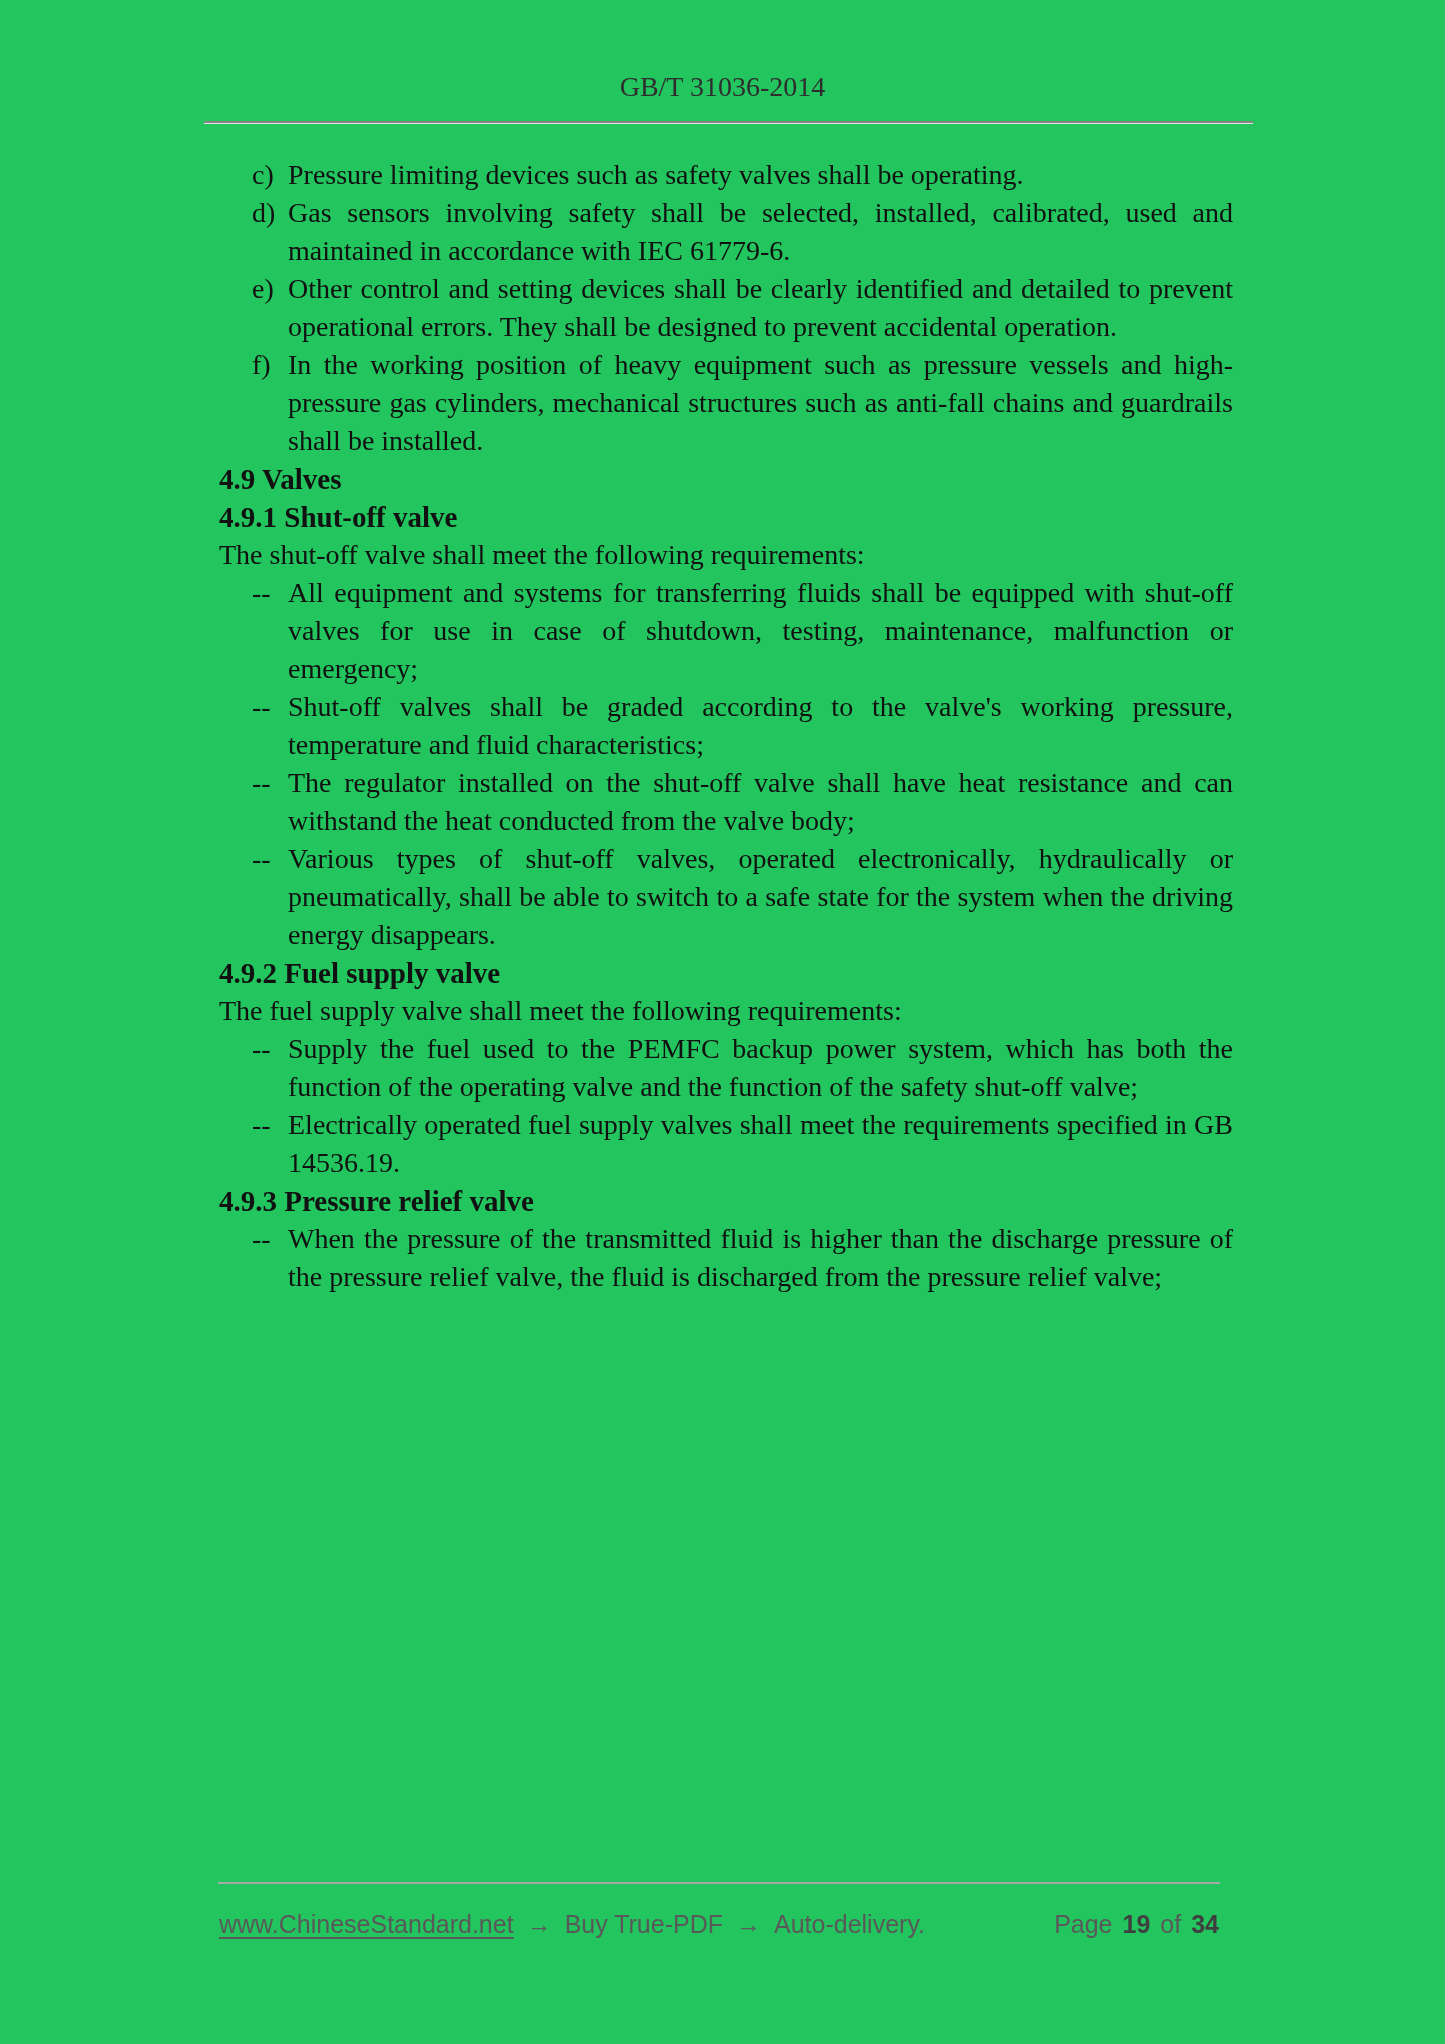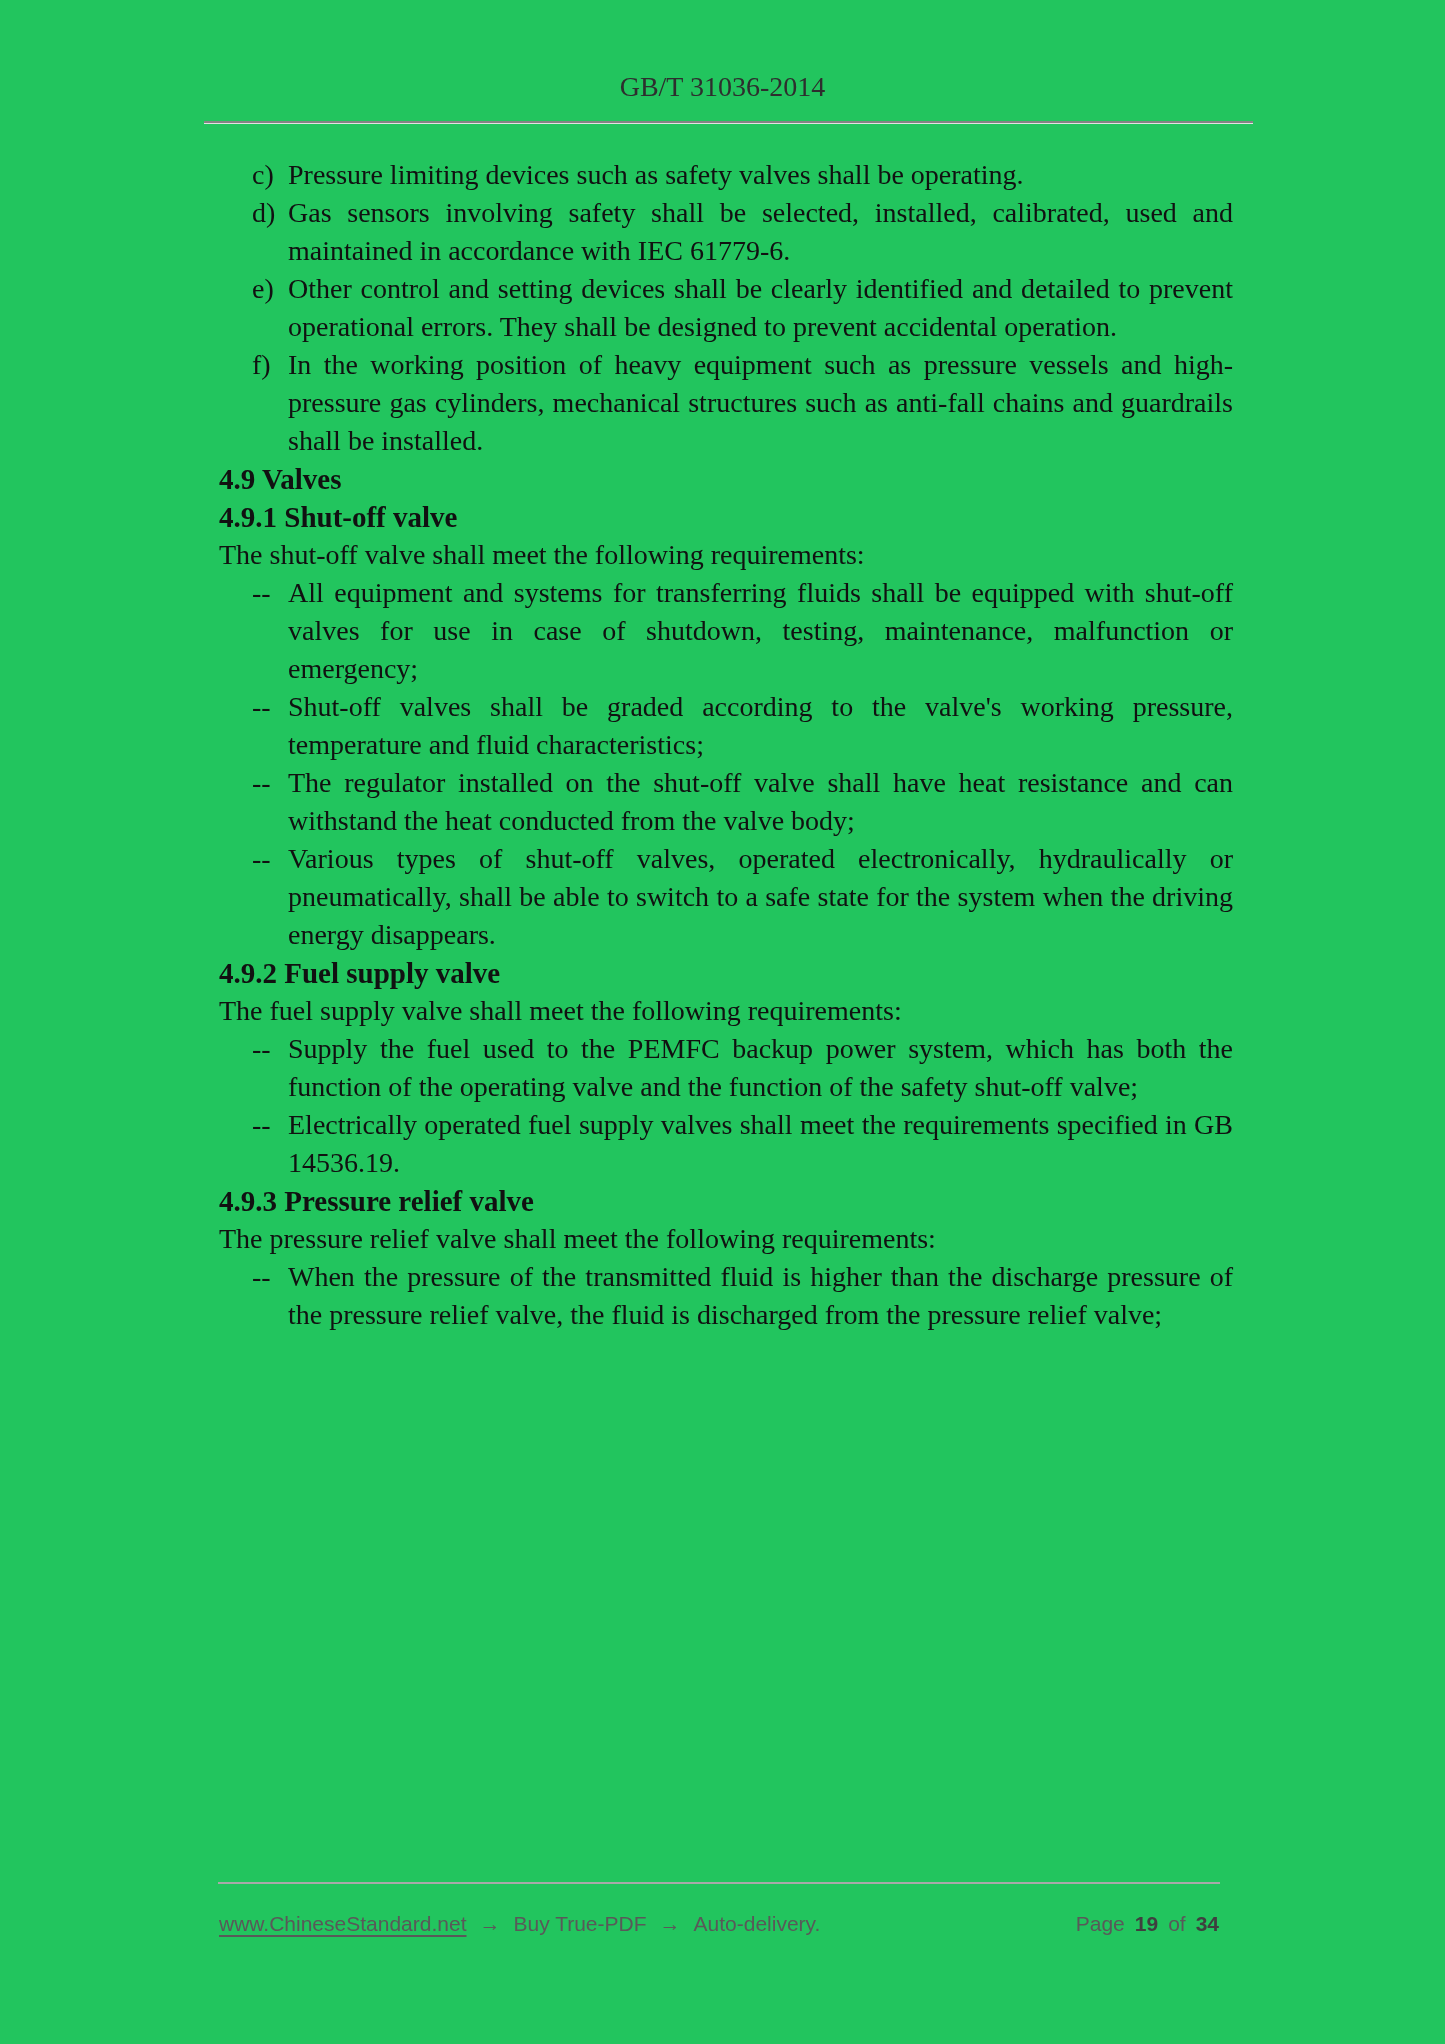--- a/index.html
+++ b/index.html
@@ -71,21 +71,21 @@
   }
   .footer {
     position: absolute;
     top: 1907px;
     left: 219px;
     width: 1000px;
     display: flex;
     justify-content: space-between;
     align-items: baseline;
     font-family: "Liberation Sans", "DejaVu Sans", sans-serif;
-    font-size: 21px;
+    font-size: 25px;
     line-height: 34px;
     color: #595959;
   }
   .footer-left { display: flex; gap: 13px; align-items: baseline; white-space: nowrap; }
   .footer-left a {
     color: #595959;
     text-decoration: underline;
     text-underline-offset: 4px;
     text-decoration-thickness: 2px;
     cursor: pointer;
@@ -129,21 +129,20 @@
     <div class="block heading">4.9.2 Fuel supply valve</div>
 
     <div class="block para">The fuel supply valve shall meet the following requirements:</div>
 
     <div class="block item"><span class="marker">--</span><span>Supply the fuel used to the PEMFC backup power system, which has both the function of the operating valve and the function of the safety shut-off valve;</span></div>
 
     <div class="block item"><span class="marker">--</span><span>Electrically operated fuel supply valves shall meet the requirements specified in GB 14536.19.</span></div>
 
     <div class="block heading">4.9.3 Pressure relief valve</div>
 
-    <div class="block para">The pressure relief valve shall meet the following requirements:</div>
 
     <div class="block item"><span class="marker">--</span><span>When the pressure of the transmitted fluid is higher than the discharge pressure of the pressure relief valve, the fluid is discharged from the pressure relief valve;</span></div>
 
   </div>
 
   <div class="footer-rule"></div>
 
   <div class="footer">
     <div class="footer-left">
       <a href="#">www.ChineseStandard.net</a>

